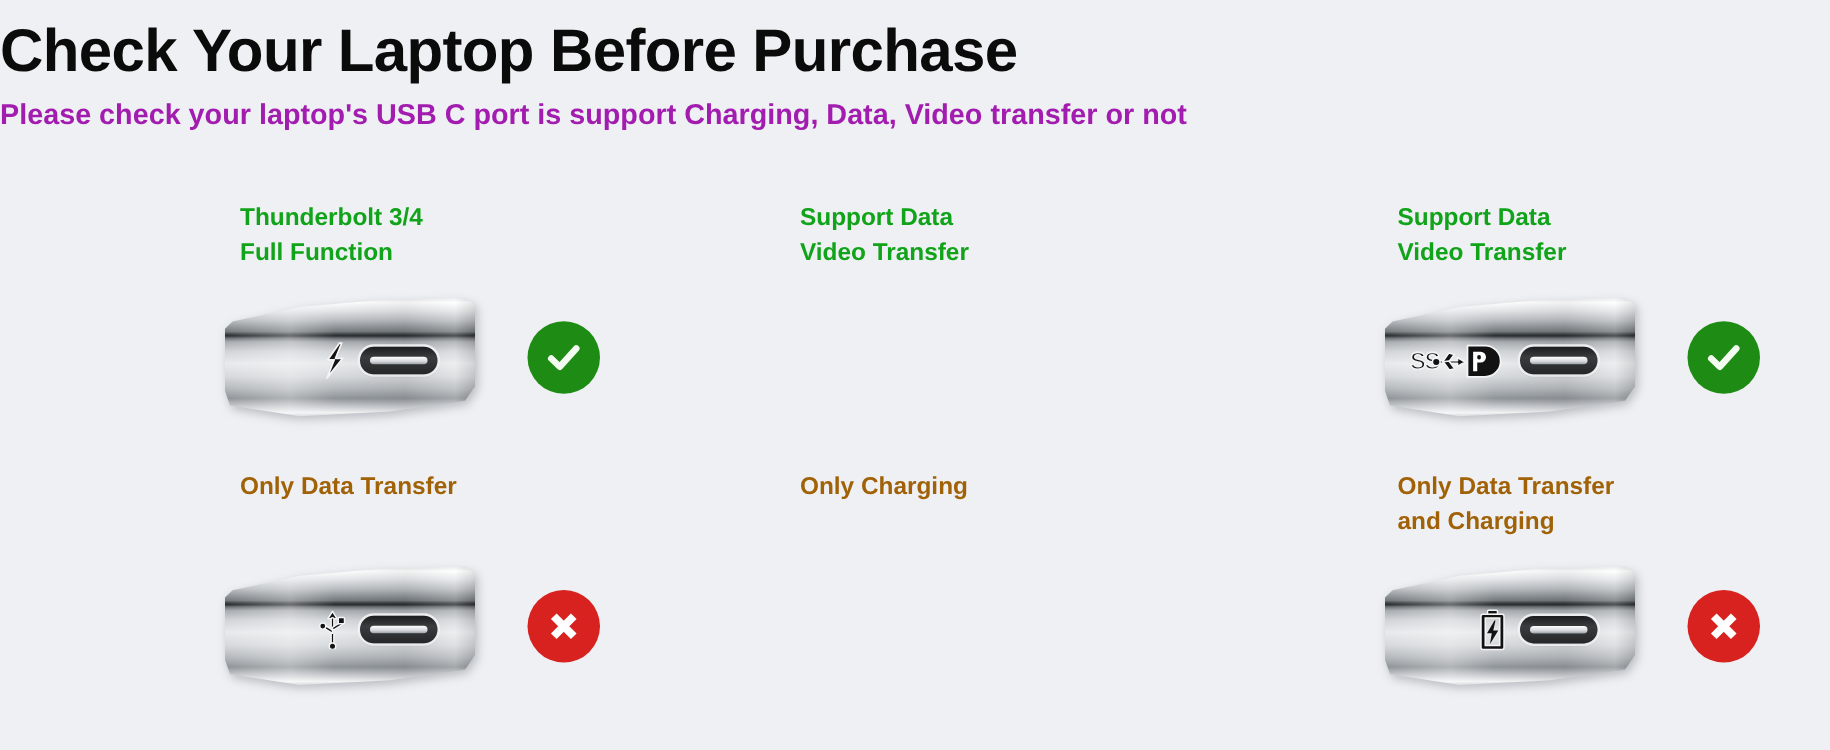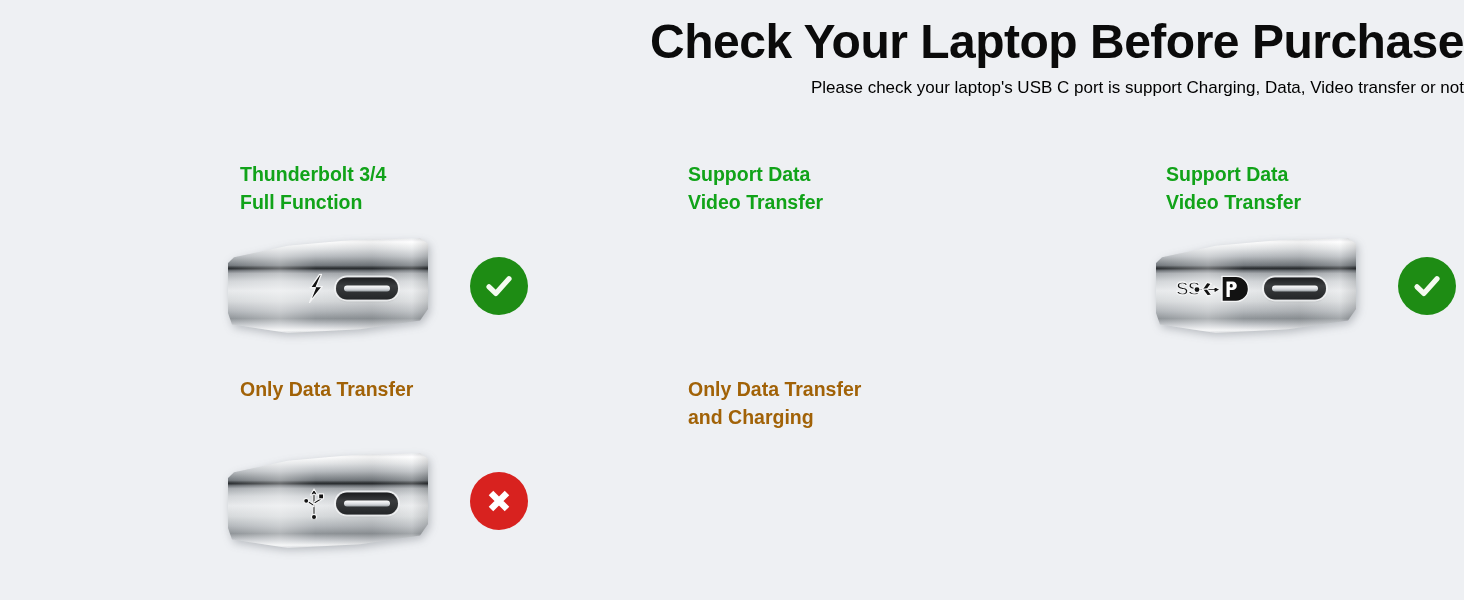--- a/index.html
+++ b/index.html
@@ -4,37 +4,37 @@
 <style>
   * { margin:0; padding:0; box-sizing:border-box; }
   html,body { background:#eef0f3; }
   body {
     width:1464px; height:600px;
     font-family:"Liberation Sans", sans-serif;
     position:relative; overflow:hidden;
   }
 
   
-  .header { width:100%; text-align:right; padding-top:14px; }
+  .header { width:100%; text-align:left; padding-top:14px; }
   .title {
     font-size:48px; font-weight:bold; color:#0b0b0b;
     letter-spacing:-0.5px; line-height:1.15;
   }
   .subtitle {
-    font-size:17px; color:#000000; margin-top:9px; font-weight:normal;
+    font-size:23px; color:#a21caf; margin-top:9px; font-weight:bold;
   }
 
   
   .grid {
     position:absolute; top:160px; left:0; width:1464px;
     display:grid;
     grid-template-columns:repeat(3,1fr);
     grid-template-rows:215px 215px;
   }
-  .card { position:relative; padding-left:190px;margin-left:48px; }
+  .card { position:relative; padding-left:190px; }
   .grid > .card:nth-child(3n+2) { padding-left:150px; }
   .grid > .card:nth-child(3n+3) { padding-left:140px; }
 
   .card-label {
     font-size:19.5px; font-weight:bold; line-height:1.45;
     white-space:pre-line; margin-left:2px;
   }
   .label-ok  { color:#11a319; }
   .label-bad { color:#a16207; }
 
@@ -230,20 +230,50 @@
         </div>
       </div>
       <div class="badge badge-bad">
         <svg width="32" height="32" viewBox="0 0 32 32">
           <path d="M8 8 L24 24 M24 8 L8 24" fill="none" stroke="#ffffff" stroke-width="6.4" stroke-linecap="butt"></path>
         </svg>
       </div>
     </div>
   </div>
 
+  <div class="card">
+    <div class="card-label label-bad">Only Charging</div>
+    <div class="card-body">
+      <div class="laptop">
+        <div class="laptop-shape"></div>
+        <div class="laptop-sheen"></div>
+        <div class="port-row">
+          <span class="glyph">
+            <svg width="24" height="34" viewBox="0 0 24 34">
+              <g stroke="#f3f4f5" stroke-width="1.2">
+                <rect class="ico-dark" x="8" y="1.4" width="8" height="3.4" rx="1"></rect>
+                <path class="ico-dark" d="M4.4 4.6 h15.2 a1.6 1.6 0 0 1 1.6 1.6 v25 a1.6 1.6 0 0 1 -1.6 1.6
+                         h-15.2 a1.6 1.6 0 0 1 -1.6 -1.6 v-25 a1.6 1.6 0 0 1 1.6 -1.6 Z
+                         M6.2 7.6 v22 h11.6 v-22 Z"></path>
+              </g>
+              <path class="ico-dark" d="M13.6 9.6 L7.6 19.8 L11.4 19.8 L10 28.4 L16.6 17.6 L12.6 17.6 L14.4 9.6 Z"></path>
+            </svg>
+          </span>
+          <span class="usbc">
+            <span class="usbc-tongue"></span>
+          </span>
+        </div>
+      </div>
+      <div class="badge badge-bad">
+        <svg width="32" height="32" viewBox="0 0 32 32">
+          <path d="M8 8 L24 24 M24 8 L8 24" fill="none" stroke="#ffffff" stroke-width="6.4" stroke-linecap="butt"></path>
+        </svg>
+      </div>
+    </div>
+  </div>
 
   <div class="card">
     <div class="card-label label-bad">Only Data Transfer
 and Charging</div>
 
   </div>
 
 </div>
 
 </body></html>

